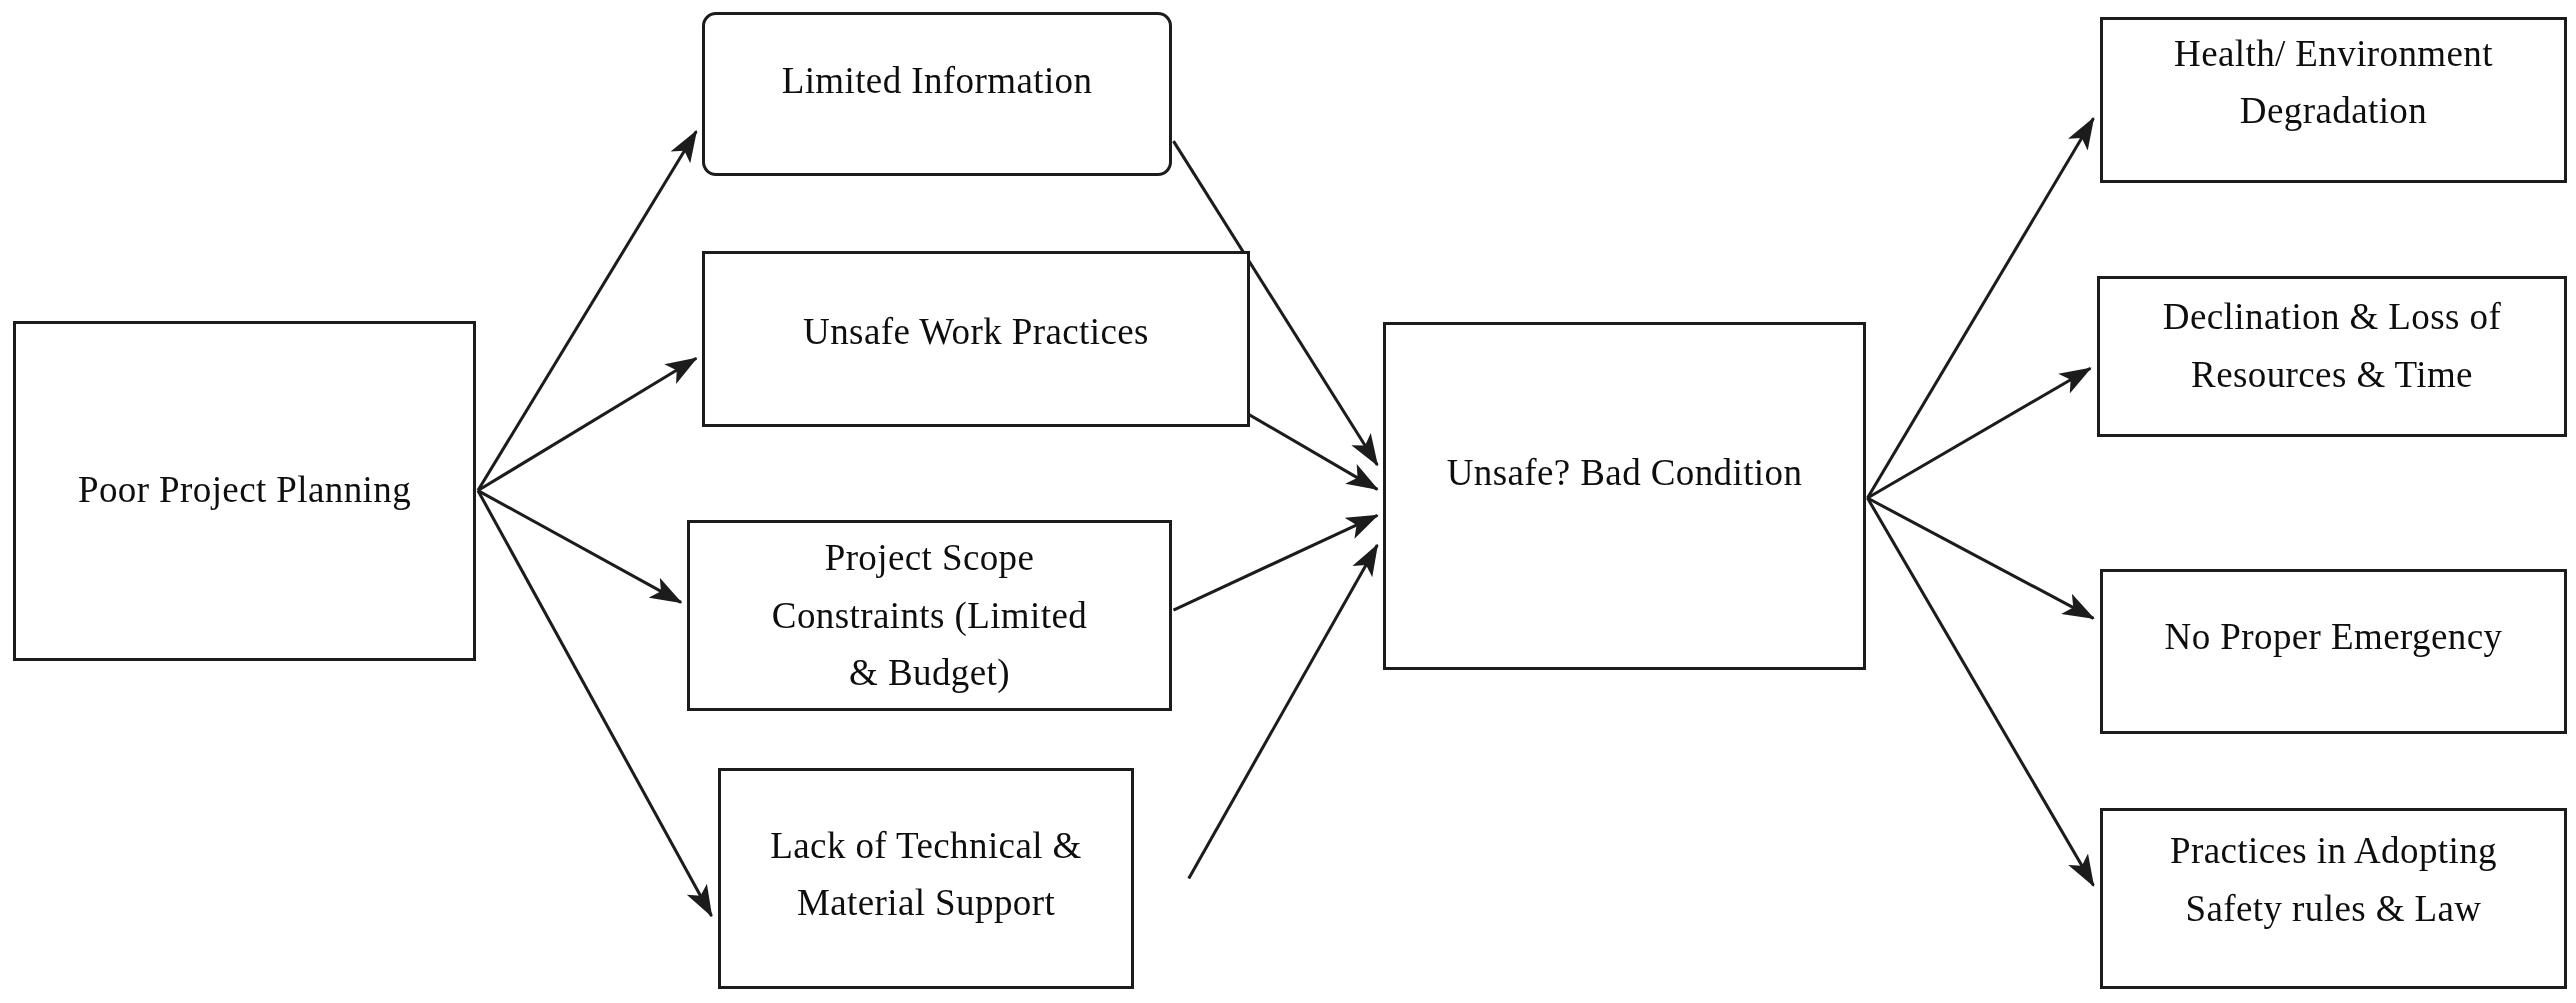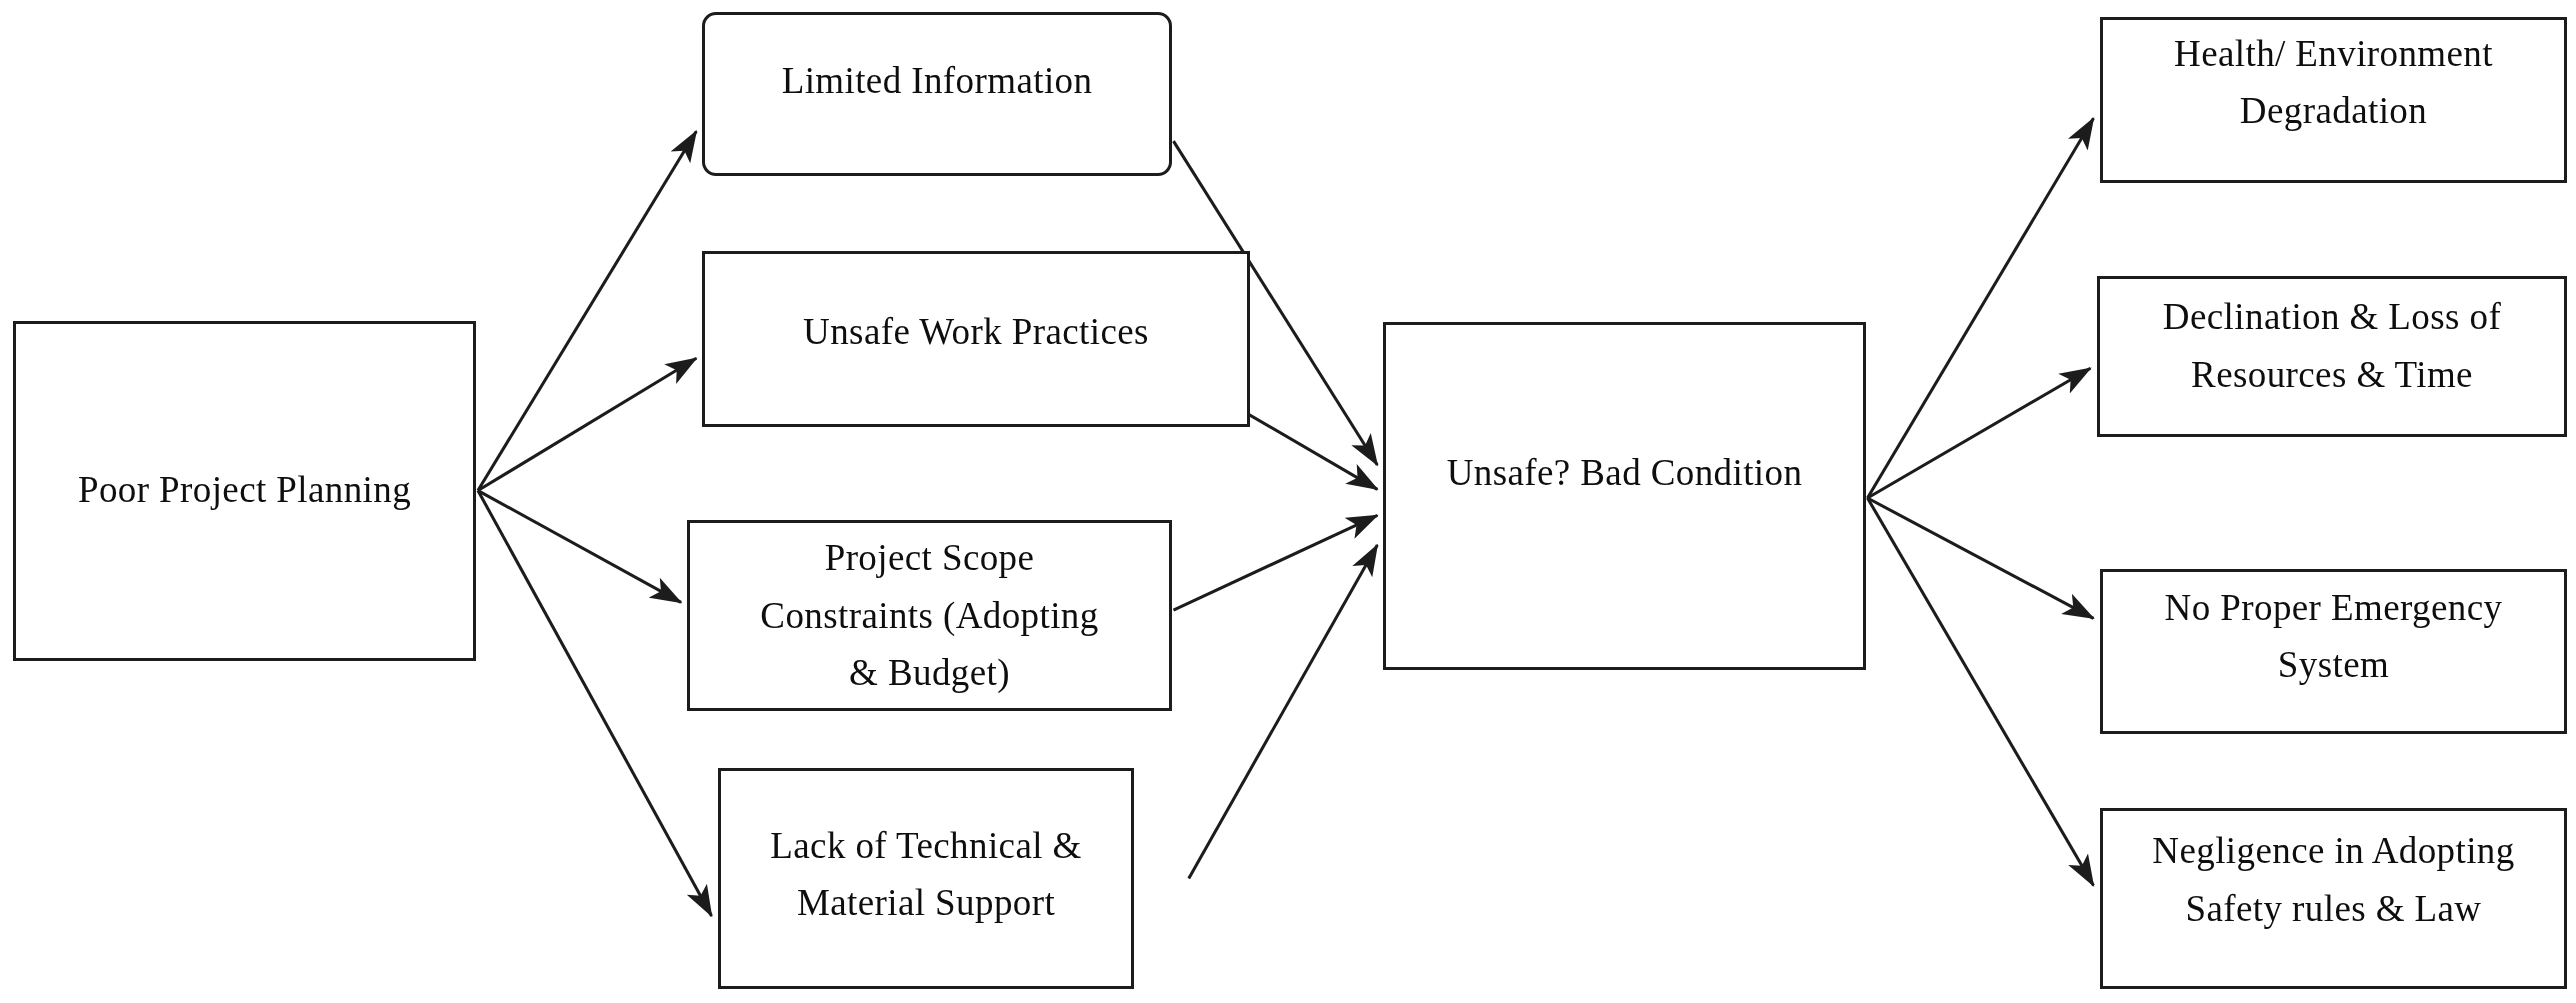--- a/index.html
+++ b/index.html
@@ -114,21 +114,21 @@
 
   <div class="node n-practices">
     <div class="label">
       <span>Unsafe Work Practices</span>
     </div>
   </div>
 
   <div class="node n-scope">
     <div class="label">
       <span>Project Scope</span>
-      <span>Constraints (Adopting</span>
+      <span>Constraints (Limited</span>
       <span>&amp; Budget)</span>
     </div>
   </div>
 
   <div class="node n-lack">
     <div class="label">
       <span>Lack of Technical &amp;</span>
       <span>Material Support</span>
     </div>
   </div>
@@ -149,25 +149,24 @@
   <div class="node n-health">
     <div class="label">
       <span>Health/ Environment</span>
       <span>Degradation</span>
     </div>
   </div>
 
   <div class="node n-emergency">
     <div class="label">
       <span>No Proper Emergency</span>
-      <span>System</span>
     </div>
   </div>
 
   <div class="node n-negligence">
     <div class="label">
-      <span>Negligence in Adopting</span>
+      <span>Practices in Adopting</span>
       <span>Safety rules &amp; Law</span>
     </div>
   </div>
 
 </div>
 
 
 </body></html>

